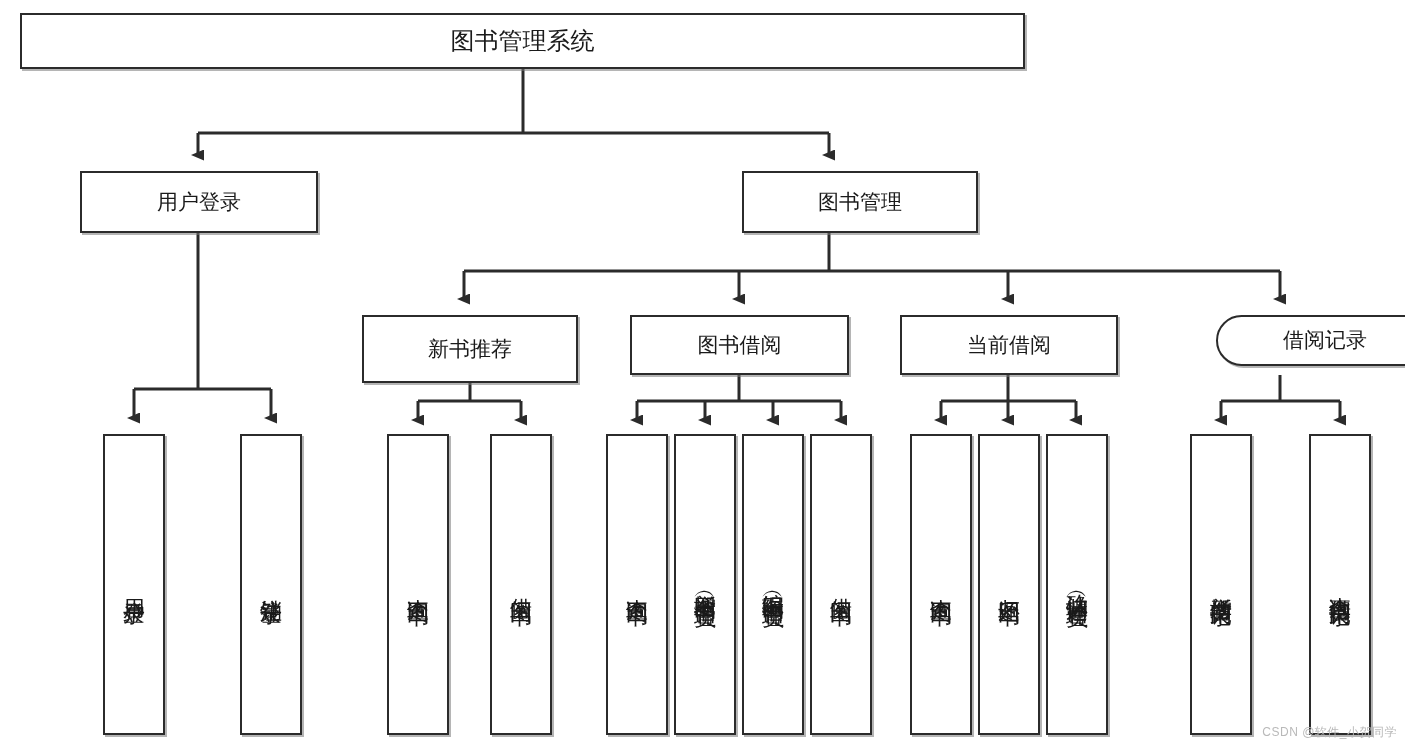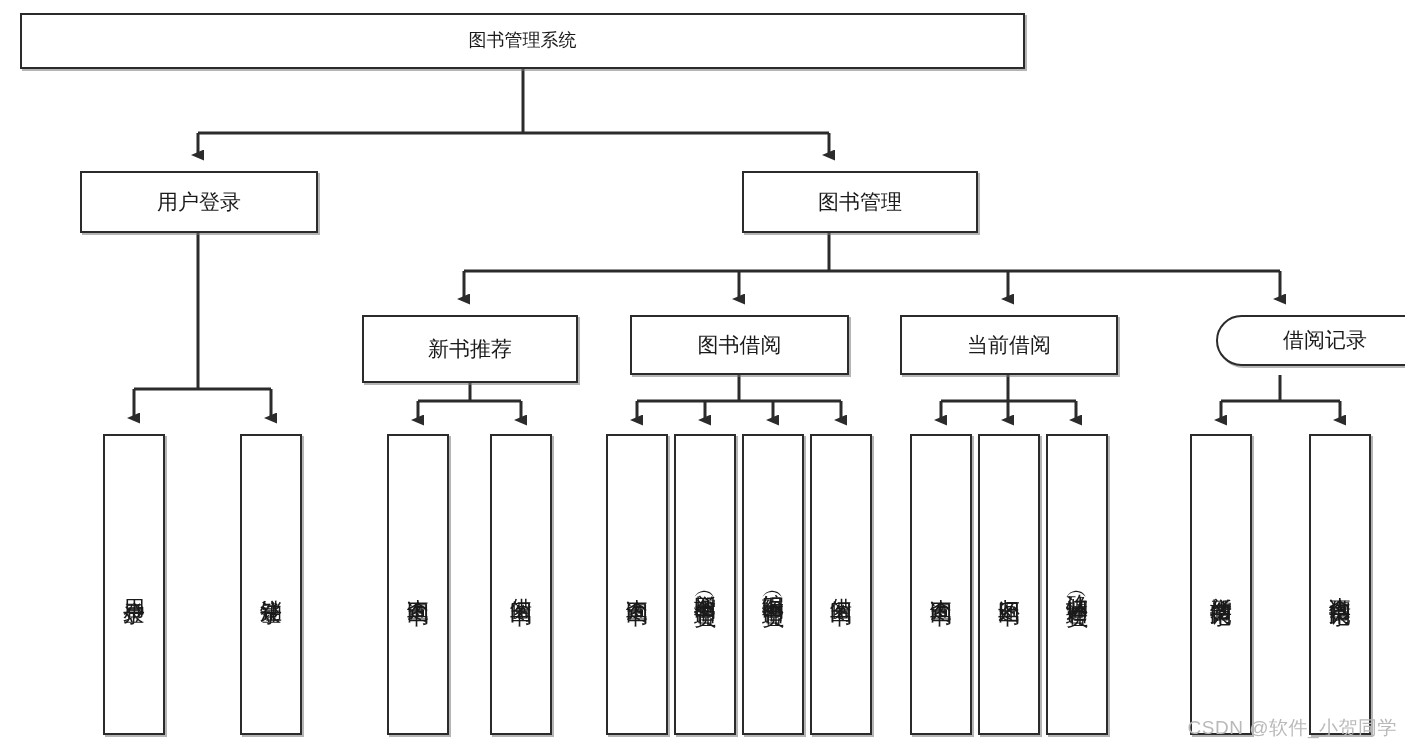--- a/index.html
+++ b/index.html
@@ -38,40 +38,40 @@
   .node .label {
     color: #1a1a1a;
     text-align: center;
     line-height: 1.18;
     white-space: nowrap;
   }
   .node.horiz .label {
     font-size: 21px;
   }
   .node.root .label {
-    font-size: 18px;
+    font-size: 24px;
     font-family: Liberation Serif, serif;
   }
   .node.vert {
     align-items: center;
     justify-content: center;
   }
   .node.vert .label {
     writing-mode: vertical-rl;
     text-orientation: upright;
     font-size: 22px;
     letter-spacing: 2px;
     line-height: 1.0;
     white-space: nowrap;
   }
   .watermark {
     position: absolute;
     right: 8px;
     bottom: 6px;
-    font-size: 19px;
+    font-size: 12px;
     color: #b9b9b9;
     letter-spacing: 0.5px;
     user-select: none;
   }
 </style>
 </head>
 <body>
 
 <div id="canvas">
 

